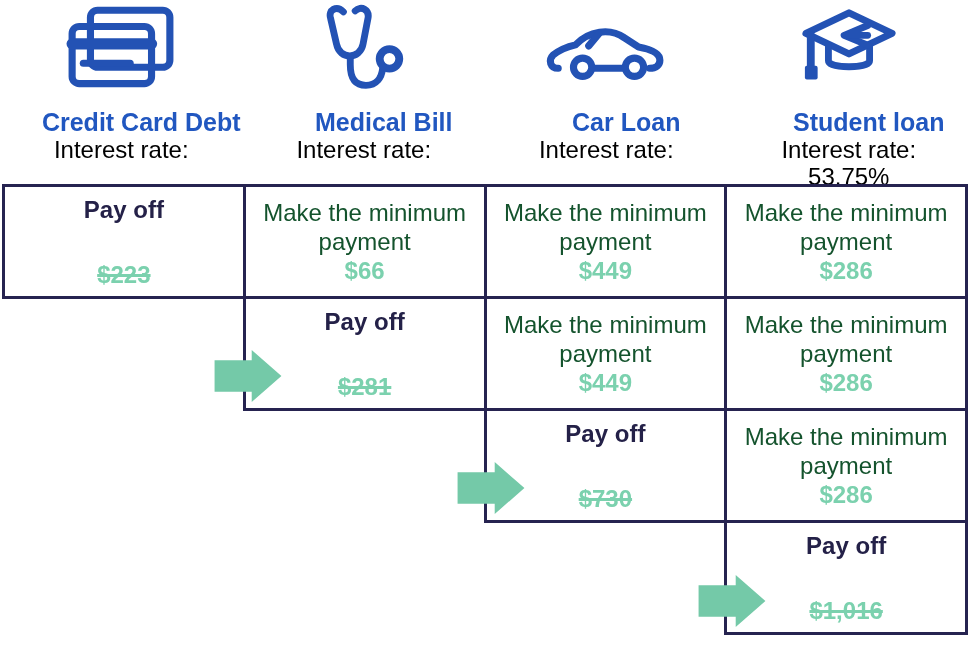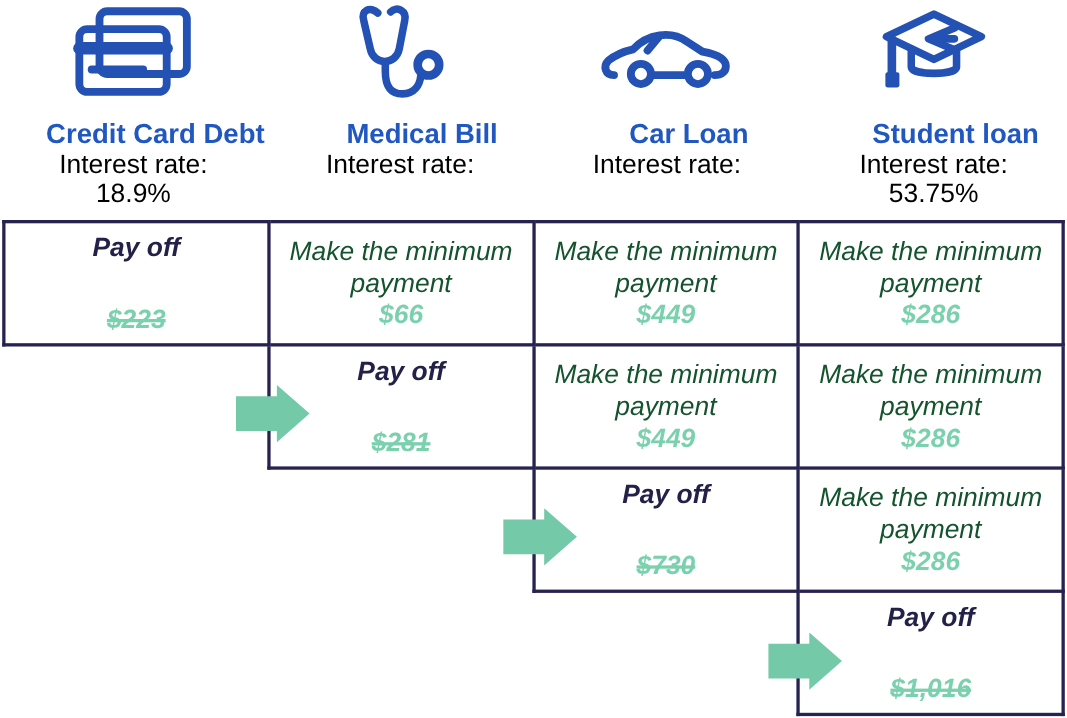--- a/index.html
+++ b/index.html
@@ -16,21 +16,21 @@
     display:grid;grid-template-columns:repeat(4,1fr);
   }
   .col{text-align:center;}
   .icon-box{height:104px;display:flex;align-items:center;justify-content:center;}
   .icon-box svg{display:block;}
   .ic{stroke:#2352b4;fill:none;stroke-width:7;stroke-linecap:round;stroke-linejoin:round;}
   .ic-fill{fill:#2352b4;stroke:none;}
   .hdr-title{font-size:25px;font-weight:bold;color:#2157c0;line-height:28px;margin-top:4px;padding-left:40px;}
   .hdr-sub{font-size:24px;color:#000000;line-height:27px;}
   
-  .table-wrap{position:absolute;top:200px;left:0;width:970px;height:453px;font-style:italic;}
+  .table-wrap{position:absolute;top:184px;left:0;width:970px;height:453px;}
   table.sched{
     border-collapse:collapse;table-layout:fixed;
     width:966px;height:451px;margin-left:2px;
   }
   td{padding:0;}
   td.cell{border:3px solid #262350;vertical-align:middle;text-align:center;}
   td.blank{border:none;}
   .cbox{display:flex;flex-direction:column;align-items:center;justify-content:center;}
   .cell-label{font-size:24px;color:#14532d;line-height:29px;display:block;max-width:215px;}
   .payoff .cell-label{font-weight:bold;color:#242148;}
@@ -55,21 +55,20 @@
       <div class="icon-box">
         <svg width="112" height="94" viewBox="0 0 110 92" aria-hidden="true">
           <rect class="ic" x="25" y="5" width="78" height="56" rx="7"></rect>
           <rect class="ic" x="7" y="21" width="78" height="56" rx="7" fill="#ffffff"></rect>
           <line class="ic" x1="7" y1="38" x2="85" y2="38" style="stroke-width:11"></line>
           <line class="ic" x1="18" y1="57" x2="64" y2="57"></line>
         </svg>
       </div>
       <div class="hdr-title">Credit Card Debt</div>
       <div class="hdr-sub">Interest rate:</div>
-      <div class="hdr-sub">18.9%</div>
     </div>
 
     <div class="col">
       <div class="icon-box">
         <svg width="98" height="98" viewBox="0 0 100 100" aria-hidden="true">
           <path class="ic" d="M29 9 C22 2 13 7 16 16 L22 42 C25 58 46 58 49 42 L54 16 C56 7 47 2 41 8"></path>
           <path class="ic" d="M36 55 L36 63 C36 77 41 84 52 84 C63 84 68 76 69 67"></path>
           <circle class="ic" cx="76" cy="57" r="10" fill="#ffffff" style="stroke-width:8"></circle>
         </svg>
       </div>

